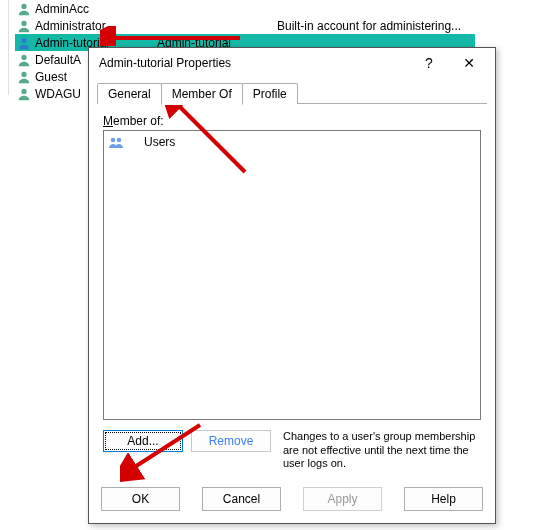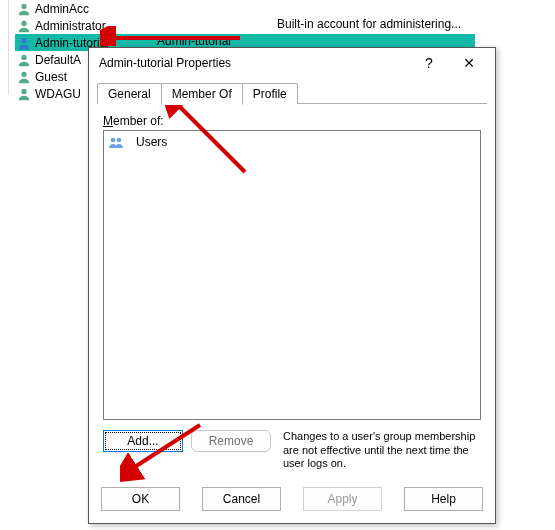--- a/index.html
+++ b/index.html
@@ -16,20 +16,21 @@
   }
   
   .userlist {
     position: absolute;
     left: 15px;
     top: 0;
     width: 460px;
   }
   .user-row {
     display: flex;
+    align-items: center;
     height: 17px;
     padding-left: 2px;
   }
   .user-row.selected { background: #14b8a6; }
   .user-row .uname {
     width: 140px;
     display: flex;
     align-items: center;
     gap: 4px;
   }
@@ -116,21 +117,21 @@
   .listbox {
     flex: 1;
     border: 1px solid #7a7a7a;
     background: #fff;
     padding: 2px;
     overflow: auto;
   }
   .listitem {
     display: flex;
     align-items: center;
-    gap: 12px;
+    gap: 20px;
     padding: 2px 2px;
     height: 18px;
   }
   .grpicon {
     width: 16px; height: 16px;
     display: inline-flex; align-items: center; justify-content: center;
   }
   .underlist {
     display: flex;
     gap: 8px;
@@ -146,21 +147,21 @@
     cursor: pointer;
     display: flex;
     align-items: center;
     justify-content: center;
   }
   .smbtn.focused {
     outline: 1px dotted #000;
     outline-offset: -3px;
     border-color: #0078d7;
   }
-  .smbtn.disabled { color: #737373; border-color: #c8c8c8; cursor: default; border-radius: 6px; }
+  .smbtn.disabled { color: #3b82f6; border-color: #c8c8c8; cursor: default; }
   .hint {
     flex: 1;
     font-size: 11px;
     line-height: 1.25;
     padding-left: 4px;
   }
   .dlg-buttons {
     display: flex;
     gap: 22px;
     justify-content: flex-end;

